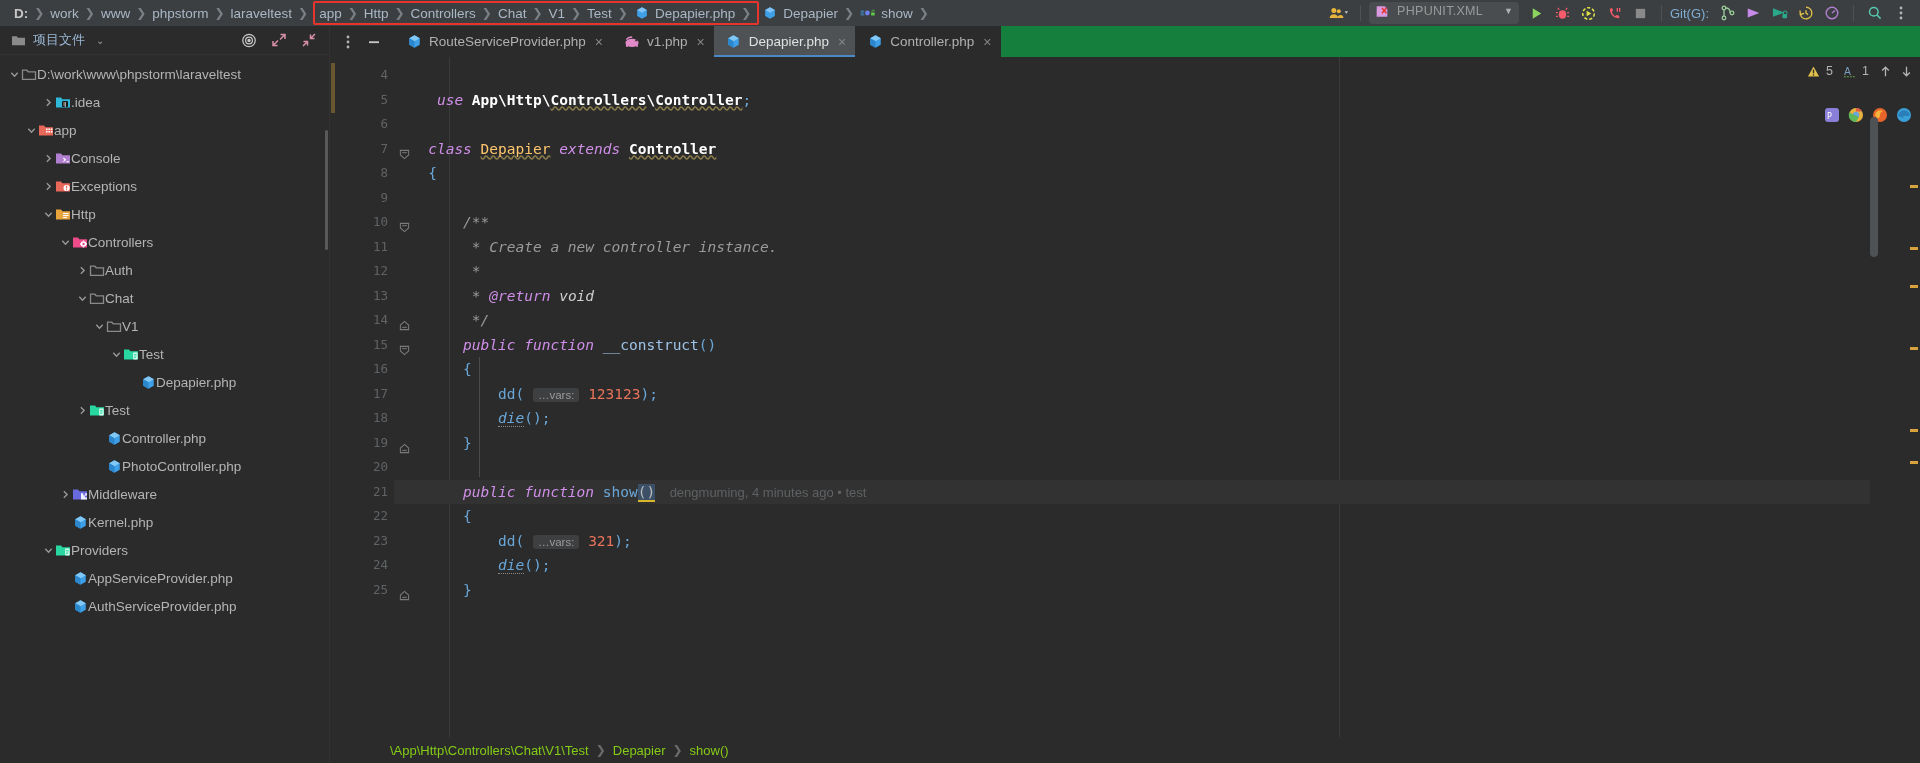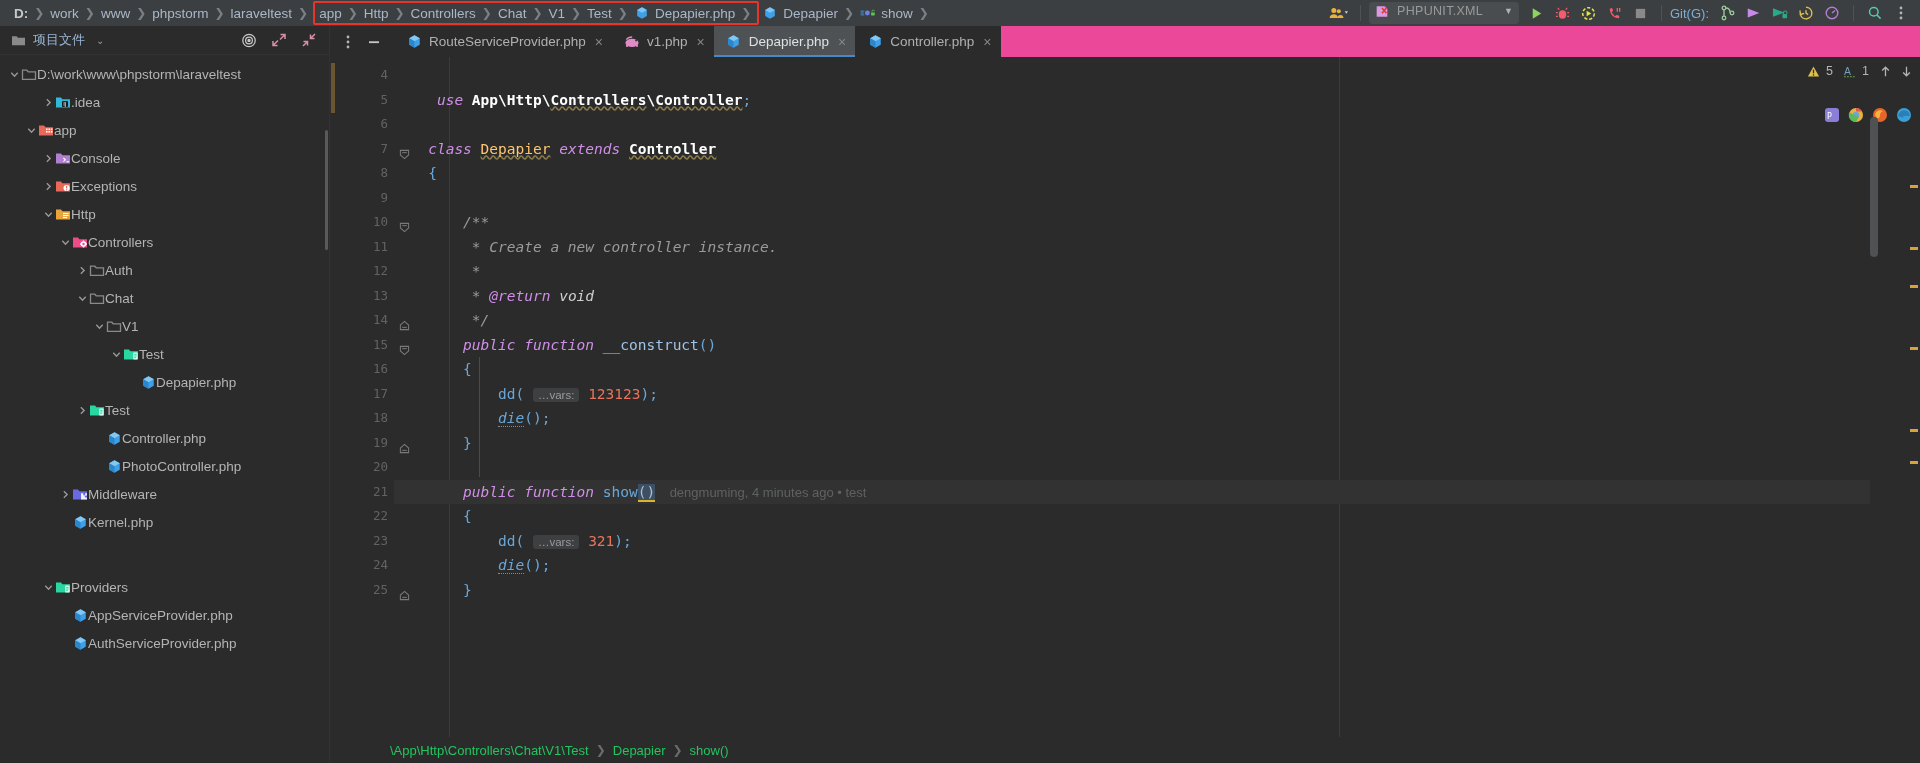--- a/index.html
+++ b/index.html
@@ -65,21 +65,21 @@
     height:28px; display:flex; align-items:center; 
     font-size:13.5px; color:#b4b4b4; white-space:nowrap; padding-right:6px;
   }
   .arrow { width:13px; height:13px; flex:0 0 13px; display:flex; align-items:center; justify-content:center; }
   .arrow.empty { visibility:hidden; }
   .ico { width:16px; height:16px; flex:0 0 16px; display:flex; align-items:center; justify-content:center; }
   .sb-scroll { position:absolute; right:1px; top:75px; width:3px; height:120px; background:#5a5a5a; border-radius:2px;}
 
   
   .editor-wrap { flex:1; display:flex; flex-direction:column; min-width:0; background:#2b2b2b; }
-  .tabbar { height:31px; min-height:31px; display:flex; align-items:stretch; background:#ec4899; }
+  .tabbar { height:31px; min-height:31px; display:flex; align-items:stretch; background:#15803d; }
   .tab-tools { display:flex; align-items:center; gap:2px; padding:0 8px 0 6px; background:#2b2b2b; }
   .tt-btn { width:24px; height:24px; display:flex; align-items:center; justify-content:center; }
   .tab {
     display:flex; align-items:center; gap:7px;
     padding:0 9px 0 12px; font-size:13.5px; color:#b0b0b0;
     background:#2b2b2b; position:relative; cursor:default;
   }
   .tab.active { background:#4e5254; color:#e0e0e0; }
   .tab.active::after{ content:""; position:absolute; left:0; right:0; bottom:0; height:2px; background:#4a88c7;}
   .tab .x { color:#868686; font-size:14px; margin-left:2px; line-height:1; }
@@ -134,21 +134,21 @@
     display:flex; align-items:center; gap:5px; font-size:12.5px; color:#b4b4b4;
     font-family:"Liberation Sans",sans-serif;
   }
   .insp-icons { position:absolute; right:8px; top:50px; display:flex; gap:8px; }
 
   
   .statusbar {
     height:26px; min-height:26px; display:flex; align-items:center;
     background:#2b2b2b; padding-left:330px; gap:0;
   }
-  .sb-crumb { display:flex; align-items:center; color:#22c55e; font-size:13px; }
+  .sb-crumb { display:flex; align-items:center; color:#84cc16; font-size:13px; }
   .sb-sep { color:#6b6b6b; padding:0 7px; font-size:12px; }
   .scrollbar-v { position:absolute; right:42px; top:60px; width:8px; height:140px; background:#4e5254; border-radius:4px;}
 </style>
 </head>
 <body>
 
 <div class="app">
 
   <div class="topbar">
     <div class="crumbs">
@@ -617,21 +617,21 @@
             <span class="arrow empty"></span>
             <span class="ico">
               <svg width="15" height="15" viewBox="0 0 16 16">
                 <path d="M8 1.4l5.6 3.1v7L8 14.6 2.4 11.5v-7z" fill="#3fa0e8"></path>
                 <path d="M8 1.4l5.6 3.1L8 7.7 2.4 4.5z" fill="#82c8f5"></path>
                 <path d="M2.4 4.5L8 7.7v6.9l-5.6-3.1z" fill="#2b86cc"></path>
               </svg>
             </span>
             <span>Kernel.php</span>
           </div>
-          <div class="trow" style="padding-left: 42px; margin-top: 37px;">
+          <div class="trow" style="padding-left: 42px;">
             <span class="arrow">
               <svg width="11" height="11" viewBox="0 0 12 12" fill="none" stroke="#9a9a9a" stroke-width="1.5">
                 <path d="M2.5 4.2L6 7.8 9.5 4.2"></path>
               </svg>
             </span>
             <span class="ico">
               <svg width="16" height="15" viewBox="0 0 16 15">
                 <path d="M1 2.6h5L7.4 4.2H15v8.4H1z" fill="#28d8a0"></path>
                 <rect x="10.2" y="5.6" width="4.4" height="7" rx="0.8" fill="#fff" opacity=".85"></rect>
                 <g stroke="#28d8a0" stroke-width="1">

